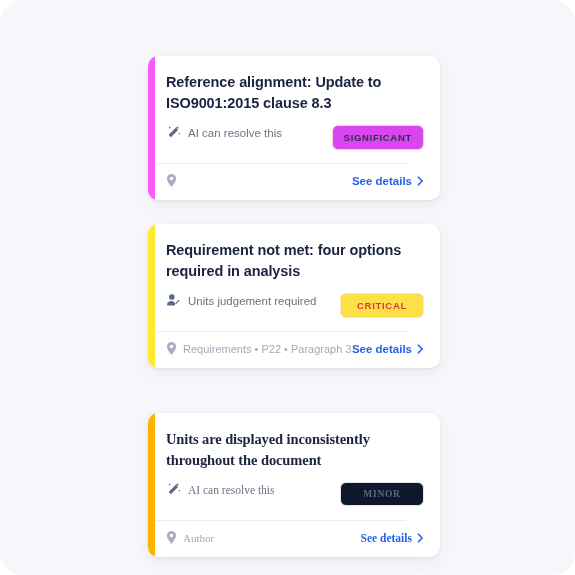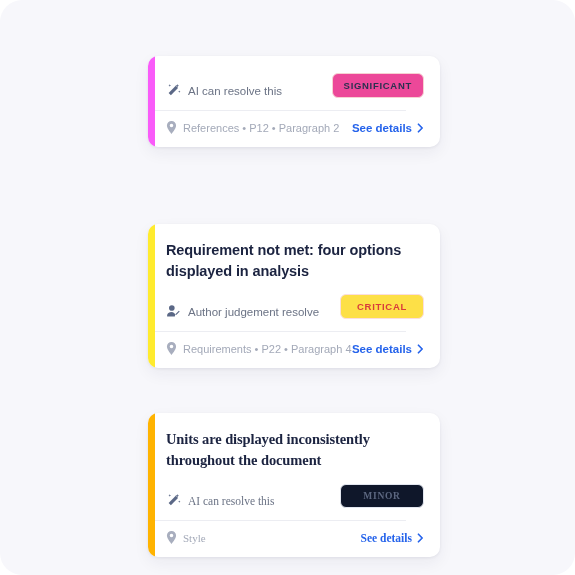--- a/index.html
+++ b/index.html
@@ -63,21 +63,21 @@
     font-weight: bold;
     line-height: 1.42;
     color: #1B2340;
     letter-spacing: -0.1px;
     margin: 0 0 12px 0;
     max-width: 250px;
   }
 
   .card-meta-row {
     display: flex;
-    align-items: flex-end;
+    align-items: flex-start;
     justify-content: space-between;
     min-height: 26px;
     margin-bottom: 12px;
   }
 
   .meta-left {
     display: flex;
     align-items: center;
     gap: 7px;
   }
@@ -106,21 +106,21 @@
     font-weight: bold;
     letter-spacing: 0.7px;
     border-radius: 6px;
     padding: 6px 11px;
     box-sizing: border-box;
     min-width: 84px;
     white-space: nowrap;
   }
 
   .badge-significant {
-    background: #ec4899;
+    background: #d946ef;
     border: 1px solid #F6D2D2;
     color: #2A3150;
     margin-left: 34px;
   }
 
   .badge-critical {
     background: #fde047;
     border: 1px solid #FBDEDE;
     color: #D93B3B;
   }
@@ -186,20 +186,21 @@
 </style>
 </head>
 <body>
 
 <div class="page" style="background: rgb(247, 247, 251);">
   <div class="cards">
 
     <div class="card" style="top:56px;">
       <div class="card-accent" style="background:#F95BF9;"></div>
       <div class="card-inner">
+        <div class="card-title">Reference alignment: Update to ISO9001:2015 clause 8.3</div>
         <div class="card-meta-row">
           <div class="meta-left">
             <span class="meta-icon">
               <svg viewBox="0 0 16 16" width="15" height="15" fill="currentColor">
                 <path d="M10.4 3.0l2.4 2.4L5.2 13.0 2.8 10.6z"></path>
                 <path d="M12.0 1.0l.55 1.45L14.0 3.0l-1.45.55L12.0 5.0l-.55-1.45L10.0 3.0l1.45-.55z"></path>
                 <path d="M4.0 1.2l.4 1.0 1.0.4-1.0.4-.4 1.0-.4-1.0-1.0-.4 1.0-.4z"></path>
                 <path d="M14.2 8.0l.35.9.9.35-.9.35-.35.9-.35-.9-.9-.35.9-.35z"></path>
               </svg>
             </span>
@@ -209,60 +210,59 @@
         </div>
       </div>
       <div class="divider"></div>
       <div class="card-footer">
         <div class="footer-left">
           <span class="pin-icon">
             <svg viewBox="0 0 12 14" width="11" height="13" fill="currentColor">
               <path d="M6 0C3.24 0 1 2.18 1 4.87 1 8.53 6 14 6 14s5-5.47 5-9.13C11 2.18 8.76 0 6 0zm0 6.8a1.95 1.95 0 1 1 0-3.9 1.95 1.95 0 0 1 0 3.9z"></path>
             </svg>
           </span>
-          <span class="footer-text">References • P12 • Paragraph 2</span>
         </div>
         <span class="see-details">
           <span>See details</span>
           <span class="chev">
             <svg viewBox="0 0 8 12" width="7" height="10" fill="none" stroke="currentColor" stroke-width="2" stroke-linecap="round" stroke-linejoin="round">
               <path d="M1.5 1.5L6 6l-4.5 4.5"></path>
             </svg>
           </span>
         </span>
       </div>
     </div>
 
     <div class="card" style="top:224px;">
       <div class="card-accent" style="background:#FFEB2E;"></div>
       <div class="card-inner">
-        <div class="card-title">Requirement not met: four options displayed in analysis</div>
+        <div class="card-title">Requirement not met: four options required in analysis</div>
         <div class="card-meta-row">
           <div class="meta-left">
             <span class="meta-icon">
               <svg viewBox="0 0 16 16" width="15" height="15" fill="currentColor">
                 <circle cx="6.2" cy="4.3" r="3.0"></circle>
                 <path d="M6.2 8.4c-3.0 0-5.0 1.6-5.0 3.5v1.3h8.2l.5-2.1c-.9-1.6-2.2-2.7-3.7-2.7z"></path>
                 <path d="M14.6 8.1l-.9-.9-3.4 3.4-.35 1.25 1.25-.35z"></path>
               </svg>
             </span>
-            <span class="meta-text">Author judgement resolve</span>
+            <span class="meta-text">Units judgement required</span>
           </div>
           <span class="badge badge-critical">CRITICAL</span>
         </div>
       </div>
       <div class="divider"></div>
       <div class="card-footer">
         <div class="footer-left">
           <span class="pin-icon">
             <svg viewBox="0 0 12 14" width="11" height="13" fill="currentColor">
               <path d="M6 0C3.24 0 1 2.18 1 4.87 1 8.53 6 14 6 14s5-5.47 5-9.13C11 2.18 8.76 0 6 0zm0 6.8a1.95 1.95 0 1 1 0-3.9 1.95 1.95 0 0 1 0 3.9z"></path>
             </svg>
           </span>
-          <span class="footer-text">Requirements • P22 • Paragraph 4</span>
+          <span class="footer-text">Requirements • P22 • Paragraph 3</span>
         </div>
         <span class="see-details">
           <span>See details</span>
           <span class="chev">
             <svg viewBox="0 0 8 12" width="7" height="10" fill="none" stroke="currentColor" stroke-width="2" stroke-linecap="round" stroke-linejoin="round">
               <path d="M1.5 1.5L6 6l-4.5 4.5"></path>
             </svg>
           </span>
         </span>
       </div>
@@ -288,21 +288,21 @@
         </div>
       </div>
       <div class="divider"></div>
       <div class="card-footer">
         <div class="footer-left">
           <span class="pin-icon">
             <svg viewBox="0 0 12 14" width="11" height="13" fill="currentColor">
               <path d="M6 0C3.24 0 1 2.18 1 4.87 1 8.53 6 14 6 14s5-5.47 5-9.13C11 2.18 8.76 0 6 0zm0 6.8a1.95 1.95 0 1 1 0-3.9 1.95 1.95 0 0 1 0 3.9z"></path>
             </svg>
           </span>
-          <span class="footer-text">Style</span>
+          <span class="footer-text">Author</span>
         </div>
         <span class="see-details">
           <span>See details</span>
           <span class="chev">
             <svg viewBox="0 0 8 12" width="7" height="10" fill="none" stroke="currentColor" stroke-width="2" stroke-linecap="round" stroke-linejoin="round">
               <path d="M1.5 1.5L6 6l-4.5 4.5"></path>
             </svg>
           </span>
         </span>
       </div>

